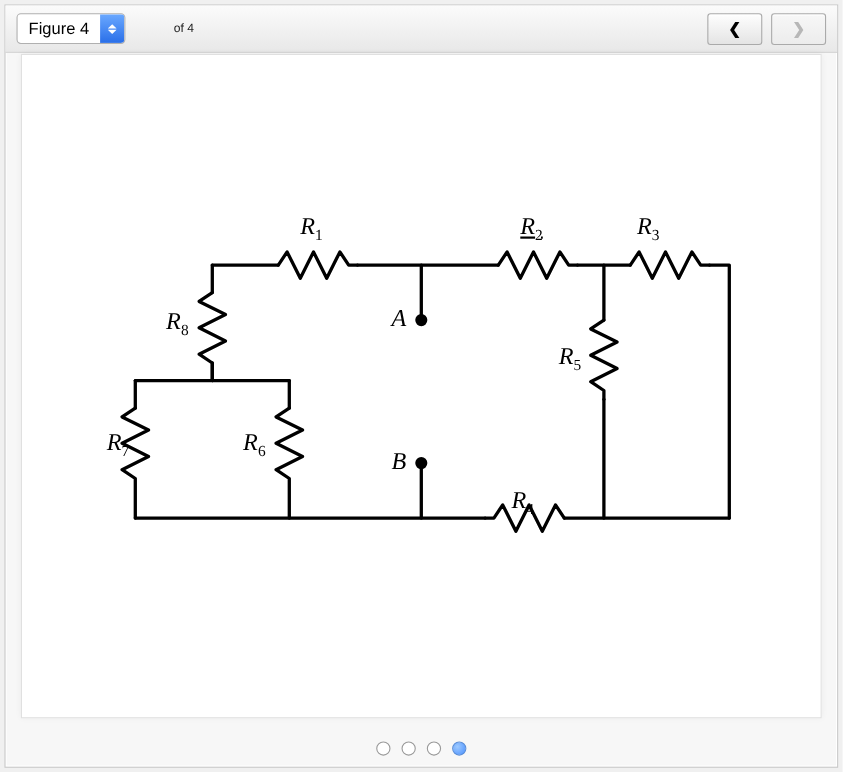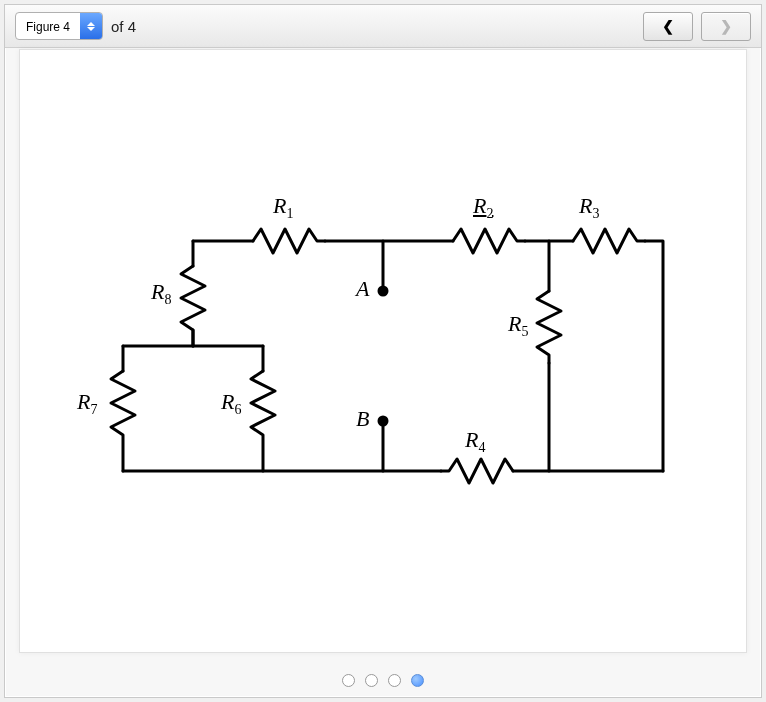--- a/index.html
+++ b/index.html
@@ -33,21 +33,21 @@
     display: inline-flex;
     align-items: stretch;
     border: 1px solid #b0b0b0;
     border-radius: 4px;
     background: #fff;
     height: 26px;
     overflow: hidden;
   }
   .selector-label {
     padding: 3px 10px 0 10px;
-    font-size: 12px;
+    font-size: 15px;
     line-height: 22px;
   }
   .selector-btn {
     width: 22px;
     background: linear-gradient(#6aa8ff, #2a6fe8);
     display: flex;
     flex-direction: column;
     align-items: center;
     justify-content: center;
     gap: 1px;
@@ -55,22 +55,23 @@
   }
   .selector-btn .tri-up,
   .selector-btn .tri-down {
     width: 0; height: 0;
     border-left: 4px solid transparent;
     border-right: 4px solid transparent;
   }
   .selector-btn .tri-up { border-bottom: 4px solid #fff; }
   .selector-btn .tri-down { border-top: 4px solid #fff; }
   .of-text {
-    font-size: 15px;
+    font-size: 11px;
     color: #222;
+    margin-left: 36px;
   }
   .spacer { flex: 1; }
   .nav-btn {
     width: 48px; height: 27px;
     border: 1px solid #aaa;
     border-radius: 3px;
     background: linear-gradient(#fefefe, #e4e4e4);
     display: flex;
     align-items: center;
     justify-content: center;
@@ -211,30 +212,30 @@
 
       <div class="clabel" style="left:200px; top:22px;">
         <span>R</span><sub>1</sub>
       </div>
       <div class="clabel" style="left:400px; top:22px;text-decoration:underline;">
         <span>R</span><sub>2</sub>
       </div>
       <div class="clabel" style="left:506px; top:22px;">
         <span>R</span><sub>3</sub>
       </div>
-      <div class="clabel" style="left:392px; top:256px;">
+      <div class="clabel" style="left:392px; top:271px;">
         <span>R</span><sub>4</sub>
       </div>
       <div class="clabel" style="left:435px; top:140px;">
         <span>R</span><sub>5</sub>
       </div>
       <div class="clabel" style="left:148px; top:218px;">
         <span>R</span><sub>6</sub>
       </div>
-      <div class="clabel" style="left:4px; top:218px;text-align:right;">
+      <div class="clabel" style="left:24px; top:218px;text-align:right;">
         <span>R</span><sub>7</sub>
       </div>
       <div class="clabel" style="left:78px; top:108px;">
         <span>R</span><sub>8</sub>
       </div>
       <div class="clabel" style="left:283px; top:105px;">
         <span>A</span>
       </div>
       <div class="clabel" style="left:283px; top:235px;">
         <span>B</span>

